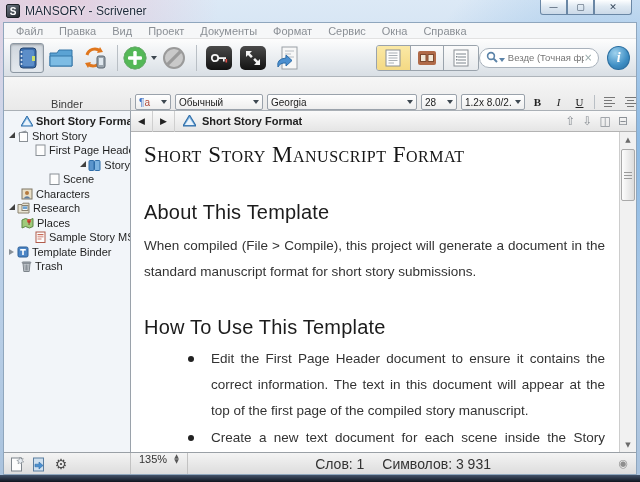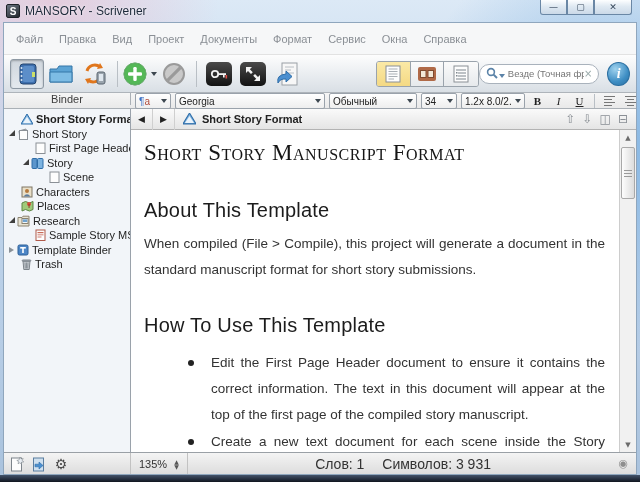--- a/index.html
+++ b/index.html
@@ -22,21 +22,21 @@
   .win-btns { position:absolute; right:8px; top:0; display:flex; }
   .win-btn { width:27px; height:15px; border:1px solid #6a87a5; border-top:none; background:linear-gradient(#fdfeff,#dfe9f2 45%,#cbd9e8);
     color:#37485c; font-size:9px; display:flex; align-items:center; justify-content:center; font-family:"DejaVu Sans",sans-serif; }
   .win-btn.first { border-radius:0 0 0 3px; }
   .win-btn.close { width:38px; border-radius:0 0 3px 0; }
 
   .client { position:absolute; left:3px; right:3px; top:22px; bottom:7px; background:#f4f4f4; border:1px solid #8fa6bd; display:flex; flex-direction:column; }
   .bottom-strip { position:absolute; left:0; right:0; bottom:0; height:7px; background:linear-gradient(#43536a,#10151f); }
 
   
-  .menubar { height:32px; background:#f6f7f8; display:flex; align-items:center; padding-left:4px; border-bottom:1px solid #e2e2e2; flex:0 0 auto; }
+  .menubar { height:16px; background:#f6f7f8; display:flex; align-items:center; padding-left:4px; border-bottom:1px solid #e2e2e2; flex:0 0 auto; }
   .menu-item { font-size:11px; color:#8a8f95; padding:0 8px; cursor:default; }
 
   
   .toolbar { height:38px; background:linear-gradient(#fdfdfd,#e7ebef 60%,#d9dfe5); border-bottom:1px solid #aeb4ba;
     display:flex; align-items:center; padding:0 6px; flex:0 0 auto; }
   .tsep { width:1px; height:26px; background:#b9bfc5; margin:0 5px; }
   .tbtn { height:30px; min-width:34px; display:flex; align-items:center; justify-content:center; border-radius:3px; }
   .tbtn.pressed { border:1px solid #8d98a3; background:linear-gradient(#cfd6dd,#e4e9ee); box-shadow:inset 0 1px 2px rgba(0,0,0,.25); }
   .blackchip { width:26px; height:24px; border-radius:5px; background:linear-gradient(#4a4a4a,#121212); display:flex; align-items:center; justify-content:center; }
   .dd-caret { width:0; height:0; border-left:3px solid transparent; border-right:3px solid transparent; border-top:4px solid #3d4750; margin-left:3px; }
@@ -46,73 +46,73 @@
   .seg.active { background:linear-gradient(#fbe9a6,#f4d984); }
   .search { margin-left:auto; width:128px; height:20px; background:#fff; border:1px solid #a9b2bc; border-radius:11px;
     display:flex; align-items:center; padding:0 6px; }
   .search input { border:none; outline:none; flex:1; font-size:9.5px; color:#888; width:70px; font-family:"Liberation Sans",sans-serif; background:transparent; }
   .search .clear { color:#9aa; font-size:10px; font-family:"DejaVu Sans",sans-serif; }
   .info-btn { width:24px; height:24px; border-radius:50%; margin-left:8px; background:radial-gradient(circle at 35% 28%,#9fd2ee,#3e8ec4 60%,#2a6ea0);
     border:1px solid #2a6ea0; color:#fff; font-family:"Liberation Serif",serif; font-style:italic; font-weight:bold; font-size:14px;
     display:flex; align-items:center; justify-content:center; }
 
   
-  .formatbar { height:16px; background:linear-gradient(#f6f6f6,#e9e9e9); border-bottom:1px solid #aab0b6; display:flex; align-items:flex-start; flex:0 0 auto; }
+  .formatbar { height:34px; background:linear-gradient(#f6f6f6,#e9e9e9); border-bottom:1px solid #aab0b6; display:flex; align-items:flex-end; flex:0 0 auto; }
   .binder-head { width:127px; border-right:1px solid #aab0b6; display:flex; align-items:center; justify-content:center;
     font-size:11px; color:#3c3c3c; flex:0 0 auto; }
   .fmt-controls { flex:1; display:flex; align-items:center; gap:4px; padding:0 4px; }
   .dd { height:16px; background:linear-gradient(#fff,#eee); border:1px solid #9aa2ab; border-radius:2px;
     display:flex; align-items:center; font-size:10px; color:#222; padding:0 3px; justify-content:space-between; }
   .fmt-btn { width:17px; height:16px; display:flex; align-items:center; justify-content:center; font-size:11px; color:#222; }
   .align-glyph { display:flex; flex-direction:column; gap:2px; }
   .align-glyph i { display:block; height:1px; background:#777; }
 
   
   .main { flex:1; display:flex; min-height:0; }
   .binder { width:127px; flex:0 0 auto; background:#f2f5f9; border-right:1px solid #9aa2ab; padding-top:3px; overflow:hidden; }
   .brow { height:14.5px; display:flex; align-items:center; font-size:11px; color:#1f1f1f; white-space:nowrap; }
   .brow .lbl { margin-left:3px; }
   .tri-open { width:0; height:0; border-bottom:6px solid #404040; border-left:6px solid transparent; margin:0 2px 2px 0; }
   .tri-closed { width:0; height:0; border-left:5px solid #8a9198; border-top:3.5px solid transparent; border-bottom:3.5px solid transparent; margin-right:3px; }
   .ind0 { padding-left:17px; } .ind0a { padding-left:5px; }
-  .ind1 { padding-left:31px; } .ind1a { padding-left:19px; }
+  .ind1 { padding-left:31px; } .ind1a { padding-left:19px;justify-content:flex-end; }
   .ind2 { padding-left:45px; }
 
   .editor { flex:1; display:flex; flex-direction:column; background:#fff; min-width:0; }
   .ed-head { height:21px; background:linear-gradient(#fafafa,#e5e5e5); border-bottom:1px solid #b3b3b3; display:flex; align-items:center; flex:0 0 auto; }
   .nav-btn { width:22px; height:21px; display:flex; align-items:center; justify-content:center; font-size:9px; color:#222;
     border-right:1px solid #cfcfcf; font-family:"DejaVu Sans",sans-serif; }
   .ed-title { font-size:11px; font-weight:bold; color:#222; margin-left:6px; }
   .ed-head-right { margin-left:auto; display:flex; align-items:center; gap:7px; padding-right:8px; color:#8a8f95;
     font-family:"DejaVu Sans",sans-serif; font-size:12px; }
 
   .ed-body { flex:1; display:flex; min-height:0; }
   .doc { flex:1; overflow:hidden; padding:6px 14px 0 13px; }
   .doc-title { font-family:"Liberation Serif", serif; font-variant:small-caps; font-size:23px; color:#151515; letter-spacing:.5px; margin-top:4px; }
   .h2 { font-size:20px; font-weight:normal; color:#1c1c1c; letter-spacing:.2px; }
   .h2.about { margin-top:33px; margin-bottom:9px; }
-  .h2.howto { margin-top:31px; margin-bottom:13px; }
+  .h2.howto { margin-top:31px; margin-bottom:7px; }
   .para { font-size:13.5px; color:#333; line-height:26px; text-align:justify; }
   .bullet { position:relative; padding-left:67px; margin-top:1px; }
   .bullet .dot { position:absolute; left:44px; top:10px; width:6px; height:6px; border-radius:50%; background:#222; }
 
   .vscroll { width:17px; flex:0 0 auto; background:#f1f1f1; border-left:1px solid #cdcdcd; position:relative; }
   .vs-arrow { position:absolute; left:0; right:0; height:15px; display:flex; align-items:center; justify-content:center;
     color:#6b6b6b; font-size:7px; font-family:"DejaVu Sans",sans-serif; }
   .vs-arrow.up { top:0; } .vs-arrow.down { bottom:0; }
   .vs-thumb { position:absolute; left:1px; right:1px; top:17px; height:52px; border:1px solid #a9a9a9; border-radius:2px;
     background:linear-gradient(90deg,#fdfdfd,#dcdcdc); display:flex; flex-direction:column; justify-content:center; align-items:center; gap:2px; }
   .vs-thumb i { display:block; width:8px; height:1px; background:#9a9a9a; }
 
   
   .statusbar { height:22px; background:linear-gradient(#f4f4f4,#dddddd); border-top:1px solid #9aa0a6; display:flex; align-items:center; flex:0 0 auto; }
   .sb-left { width:127px; flex:0 0 auto; display:flex; align-items:center; height:100%; border-right:1px solid #c2c2c2; padding-left:3px; }
   .sb-ico { width:20px; height:18px; display:flex; align-items:center; justify-content:center; margin-right:2px; }
   .sb-ico.gear { font-family:"DejaVu Sans",sans-serif; font-size:14px; color:#4a4a4a; }
-  .sb-zoom { display:flex; align-items:center; height:100%; padding:0 8px; border-right:1px solid #c2c2c2; }
+  .sb-zoom { display:flex; align-items:flex-start; height:100%; padding:0 8px; border-right:1px solid #c2c2c2; }
   .sb-zoom .z { font-size:11px; color:#333; }
   .stepper { display:flex; flex-direction:column; margin-left:7px; line-height:5px; color:#555; font-size:6px; font-family:"DejaVu Sans",sans-serif; }
   .sb-center { flex:1; text-align:center; font-size:14px; color:#333; }
   .sb-center span { margin:0 7px; }
   .sb-right { padding-right:8px; color:#8e8e8e; font-size:11px; font-family:"DejaVu Sans",sans-serif; }
 
   svg { display:block; }
 </style>
 </head>
 <body>
@@ -292,30 +292,30 @@
     <div class="info-btn">i</div>
   </div>
 
   <div class="formatbar">
     <div class="binder-head">Binder</div>
     <div class="fmt-controls">
       <div class="dd" style="width:36px;">
         <span><span style="color:#3a6fc4;">¶</span><span style="color:#b04a3a;">a</span></span>
         <span class="dd-caret"></span>
       </div>
+      <div class="dd" style="width:88px;">
+        <span>Обычный</span>
+        <span class="dd-caret"></span>
+      </div>
       <div class="dd" style="width:150px;">
         <span>Georgia</span>
         <span class="dd-caret"></span>
       </div>
-      <div class="dd" style="width:88px;">
-        <span>Обычный</span>
-        <span class="dd-caret"></span>
-      </div>
       <div class="dd" style="width:36px;">
-        <span>34</span>
+        <span>28</span>
         <span class="dd-caret"></span>
       </div>
       <div class="dd" style="width:64px;">
         <span>1.2x 8.0/2.</span>
         <span class="dd-caret"></span>
       </div>
       <div class="fmt-btn" style="font-weight:bold;font-family:'Liberation Serif',serif;">B</div>
       <div class="fmt-btn" style="font-style:italic;font-family:'Liberation Serif',serif;">I</div>
       <div class="fmt-btn" style="text-decoration:underline;font-family:'Liberation Serif',serif;">U</div>
       <div class="tsep" style="height:14px;margin:0 2px;"></div>
@@ -397,41 +397,41 @@
         <span>
             <svg width="12" height="12" viewBox="0 0 12 12">
               <rect x="1" y="1" width="10" height="10" fill="#e9dfc8" stroke="#7e7664"></rect>
               <circle cx="6" cy="5" r="2" fill="#b57a3e"></circle>
               <path d="M2.5 10.5 q3.5-4.5 7 0 z" fill="#5d7c9e"></path>
             </svg>
           </span>
         <span class="lbl">Characters</span>
       </div>
 
+      <div class="brow ind0a">
+        <span class="tri-open"></span>
+        <span>
+            <svg width="13" height="12" viewBox="0 0 13 12">
+              <path d="M1 2.5 l4 0 1-1.3 6 0 0 9.8 -11 0 z" fill="#e8e3d2" stroke="#8a8270"></path>
+              <rect x="5" y="3.5" width="6" height="5" fill="#fff" stroke="#8a8270"></rect>
+              <rect x="5.8" y="4.3" width="4.4" height="2.8" fill="#6fa3d0"></rect>
+            </svg>
+          </span>
+        <span class="lbl">Research</span>
+      </div>
+
       <div class="brow ind0">
         <span>
             <svg width="13" height="12" viewBox="0 0 13 12">
               <path d="M1 3 l3.5-1.5 4 1.5 3.5-1.5 0 8 -3.5 1.5 -4-1.5 -3.5 1.5 z" fill="#9fca7a" stroke="#5c8544"></path>
               <circle cx="8" cy="4" r="2" fill="#d84b3a"></circle>
               <rect x="7.6" y="4" width=".9" height="4" fill="#8a2f24"></rect>
             </svg>
           </span>
         <span class="lbl">Places</span>
-      </div>
-
-      <div class="brow ind0a">
-        <span class="tri-open"></span>
-        <span>
-            <svg width="13" height="12" viewBox="0 0 13 12">
-              <path d="M1 2.5 l4 0 1-1.3 6 0 0 9.8 -11 0 z" fill="#e8e3d2" stroke="#8a8270"></path>
-              <rect x="5" y="3.5" width="6" height="5" fill="#fff" stroke="#8a8270"></rect>
-              <rect x="5.8" y="4.3" width="4.4" height="2.8" fill="#6fa3d0"></rect>
-            </svg>
-          </span>
-        <span class="lbl">Research</span>
       </div>
 
       <div class="brow ind1">
         <span>
             <svg width="11" height="12" viewBox="0 0 11 12">
               <rect x="1" y="1" width="9" height="10.5" fill="#fdfdfd" stroke="#b05a4a"></rect>
               <rect x="2.5" y="3" width="6" height="1.2" fill="#c86a58"></rect>
               <rect x="2.5" y="5.2" width="6" height="1.2" fill="#d8948a"></rect>
               <rect x="2.5" y="7.4" width="4" height="1.2" fill="#d8948a"></rect>
             </svg>

